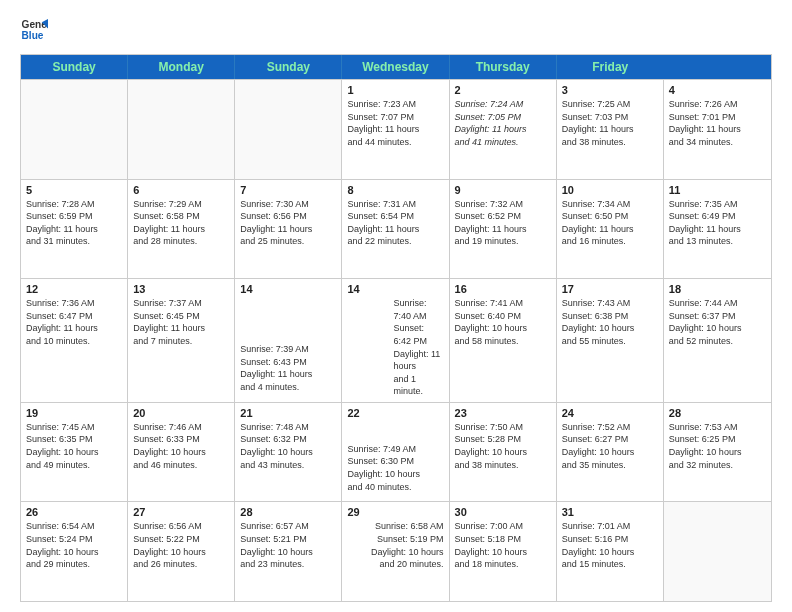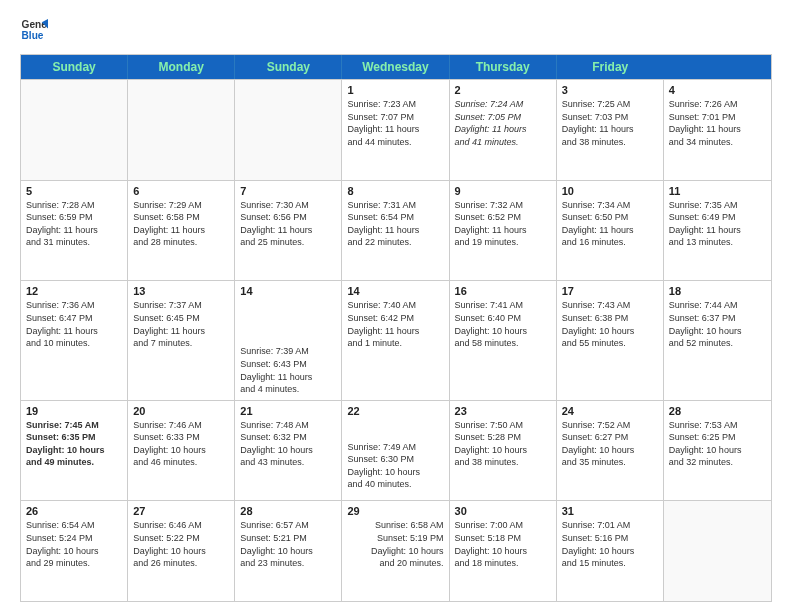--- a/index.html
+++ b/index.html
@@ -229,21 +229,21 @@
           </div>
           <div class="cal-cell">
             <span class="day-num">14</span>
             <div class="cell-info" style="white-space: pre-line; margin-top: 48px;">Sunrise: 7:39 AM
 Sunset: 6:43 PM
 Daylight: 11 hours
 and 4 minutes.</div>
           </div>
           <div class="cal-cell">
             <span class="day-num">14</span>
-            <div class="cell-info" style="white-space: pre-line;">Sunrise: 7:40 AM
+            <div class="cell-info" style="white-space: pre-line; margin-left: 46px;">Sunrise: 7:40 AM
 Sunset: 6:42 PM
 Daylight: 11 hours
 and 1 minute.</div>
           </div>
           <div class="cal-cell">
             <span class="day-num">16</span>
             <div class="cell-info" style="white-space: pre-line;">Sunrise: 7:41 AM
 Sunset: 6:40 PM
 Daylight: 10 hours
 and 58 minutes.</div>
@@ -259,21 +259,21 @@
             <span class="day-num">18</span>
             <div class="cell-info" style="white-space: pre-line;">Sunrise: 7:44 AM
 Sunset: 6:37 PM
 Daylight: 10 hours
 and 52 minutes.</div>
           </div>
         </div>
         <div class="cal-row">
           <div class="cal-cell">
             <span class="day-num">19</span>
-            <div class="cell-info" style="white-space: pre-line; font-weight: bold;">Sunrise: 7:45 AM
+            <div class="cell-info" style="white-space: pre-line;">Sunrise: 7:45 AM
 Sunset: 6:35 PM
 Daylight: 10 hours
 and 49 minutes.</div>
           </div>
           <div class="cal-cell">
             <span class="day-num">20</span>
             <div class="cell-info" style="white-space: pre-line;">Sunrise: 7:46 AM
 Sunset: 6:33 PM
 Daylight: 10 hours
 and 46 minutes.</div>
@@ -317,21 +317,21 @@
         <div class="cal-row">
           <div class="cal-cell">
             <span class="day-num">26</span>
             <div class="cell-info" style="white-space: pre-line;">Sunrise: 6:54 AM
 Sunset: 5:24 PM
 Daylight: 10 hours
 and 29 minutes.</div>
           </div>
           <div class="cal-cell">
             <span class="day-num">27</span>
-            <div class="cell-info" style="white-space: pre-line;">Sunrise: 6:46 AM
+            <div class="cell-info" style="white-space: pre-line;">Sunrise: 6:56 AM
 Sunset: 5:22 PM
 Daylight: 10 hours
 and 26 minutes.</div>
           </div>
           <div class="cal-cell">
             <span class="day-num">28</span>
             <div class="cell-info" style="white-space: pre-line;">Sunrise: 6:57 AM
 Sunset: 5:21 PM
 Daylight: 10 hours
 and 23 minutes.</div>

